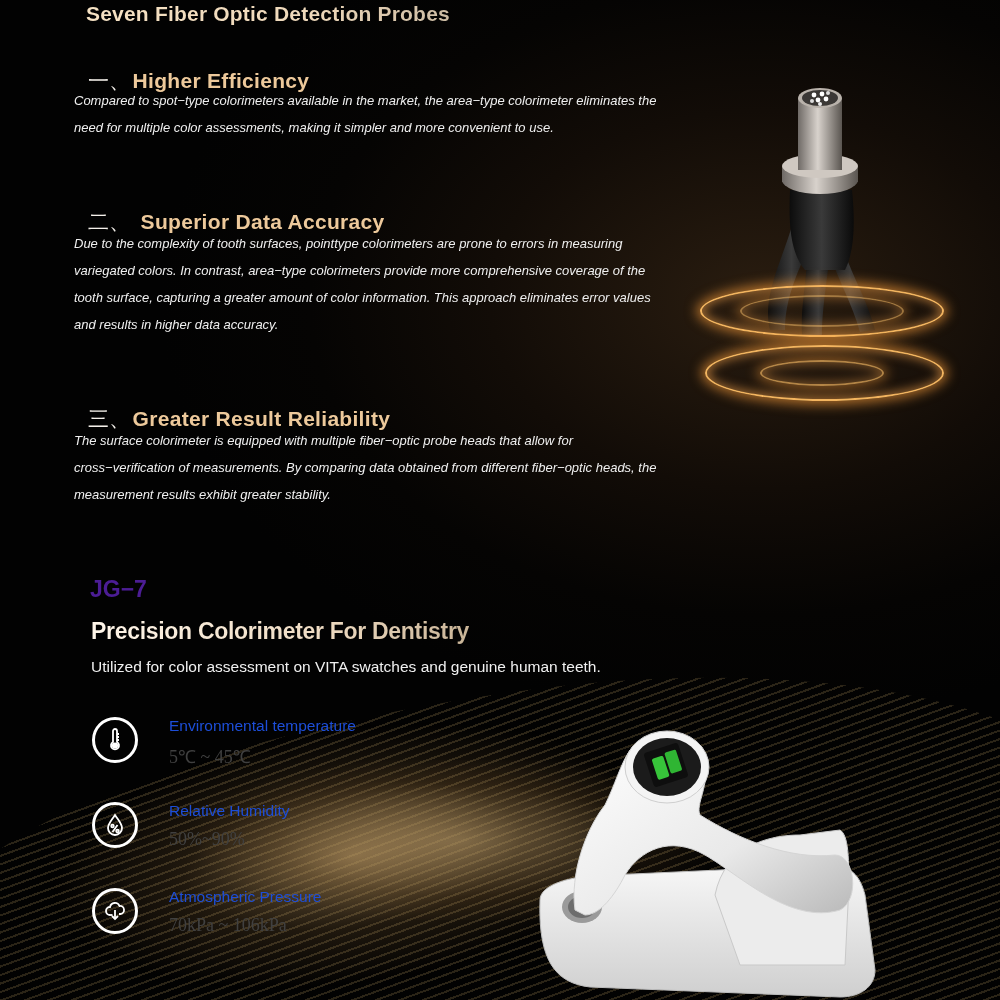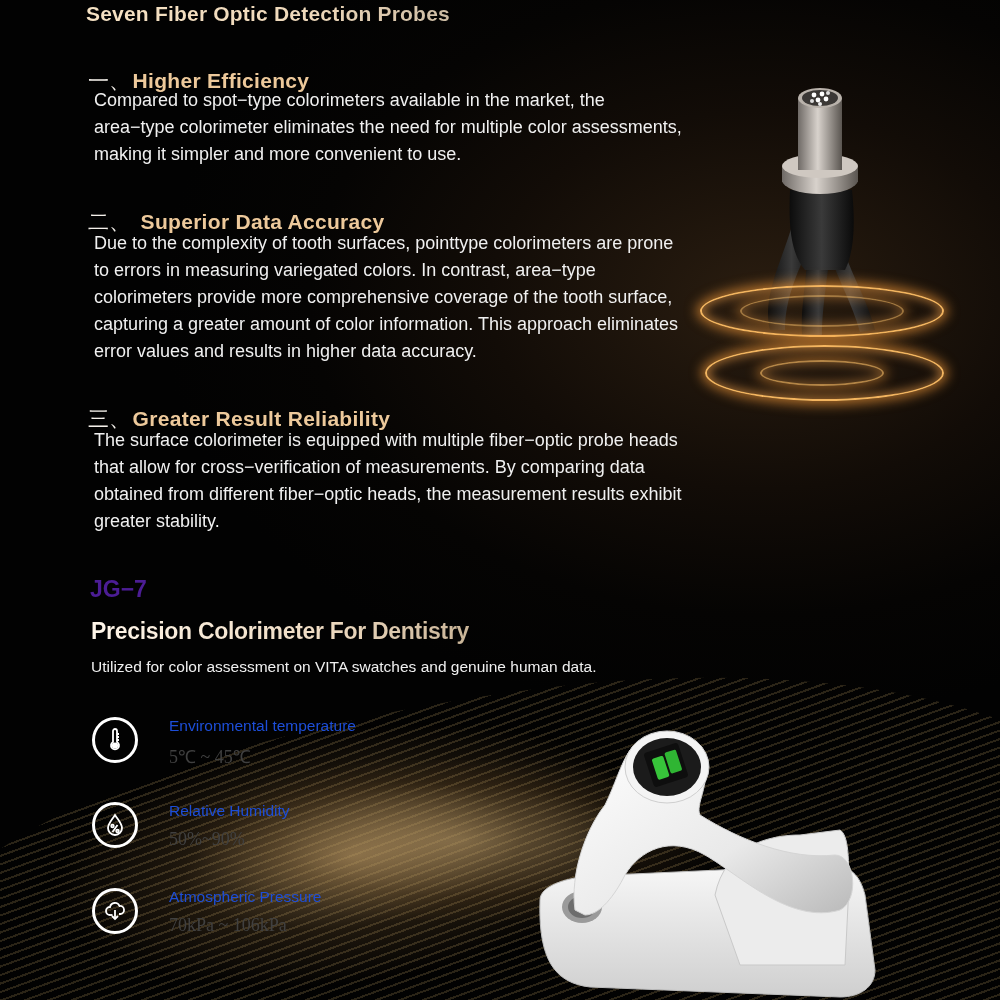--- a/index.html
+++ b/index.html
@@ -16,21 +16,21 @@
     -webkit-background-clip:text; background-clip:text; color:transparent;
     letter-spacing:0.2px;
   }
   .sec-head {
     left:88px; font-size:21px; font-weight:bold; color:#edc99b; letter-spacing:0.3px;
     white-space:nowrap;
     margin-top:12px;
   }
   .sec-head .num { color:#f4f0ea; font-weight:normal; margin-right:2px; }
   .body-text {
-    left:94px; width:590px; font-size:18px; line-height:27px; color:#f0f0f0;
+    left:74px; width:590px; font-size:13px; line-height:27px; color:#f0f0f0;font-style:italic;
   }
   .model {
     left:90px; top:576px; font-size:23px; font-weight:bold; color:#4c1d95;
   }
   .subtitle {
     left:91px; top:618px; font-size:23px; font-weight:bold;
     background: linear-gradient(90deg, #fff6ea 0%, #efdcc3 60%, #c9b497 100%);
     -webkit-background-clip:text; background-clip:text; color:transparent;
     letter-spacing:-0.3px;
   }
@@ -125,21 +125,21 @@
     <circle cx="130" cy="24" r="2" fill="#eee"></circle>
   </svg>
   <div class="ring" style="left:10px; top:205px; width:240px; height:48px;"></div>
   <div class="ring" style="left:50px; top:215px; width:160px; height:28px; opacity:0.6;"></div>
   <div class="ring" style="left:15px; top:265px; width:235px; height:52px;"></div>
   <div class="ring" style="left:70px; top:280px; width:120px; height:22px; opacity:0.7;"></div>
 </div>
 
 <div class="abs model">JG−7</div>
 <div class="abs subtitle">Precision Colorimeter For Dentistry</div>
-<div class="abs tagline">Utilized for color assessment on VITA swatches and genuine human data.</div>
+<div class="abs tagline">Utilized for color assessment on VITA swatches and genuine human teeth.</div>
 
 <div class="abs spec" style="top:717px;">
   <div class="icon-ring">
     <svg viewBox="0 0 24 24" fill="none" stroke="#fff" stroke-width="1.8">
       <path d="M10 3 a2 2 0 0 1 4 0 v11 a4 4 0 1 1 -4 0 Z"></path>
       <circle cx="12" cy="17.5" r="2.2" fill="#fff"></circle>
       <line x1="14" y1="6" x2="16" y2="6"></line>
         <line x1="14" y1="9" x2="16" y2="9"></line>
         <line x1="14" y1="12" x2="16" y2="12"></line>
     </svg>

